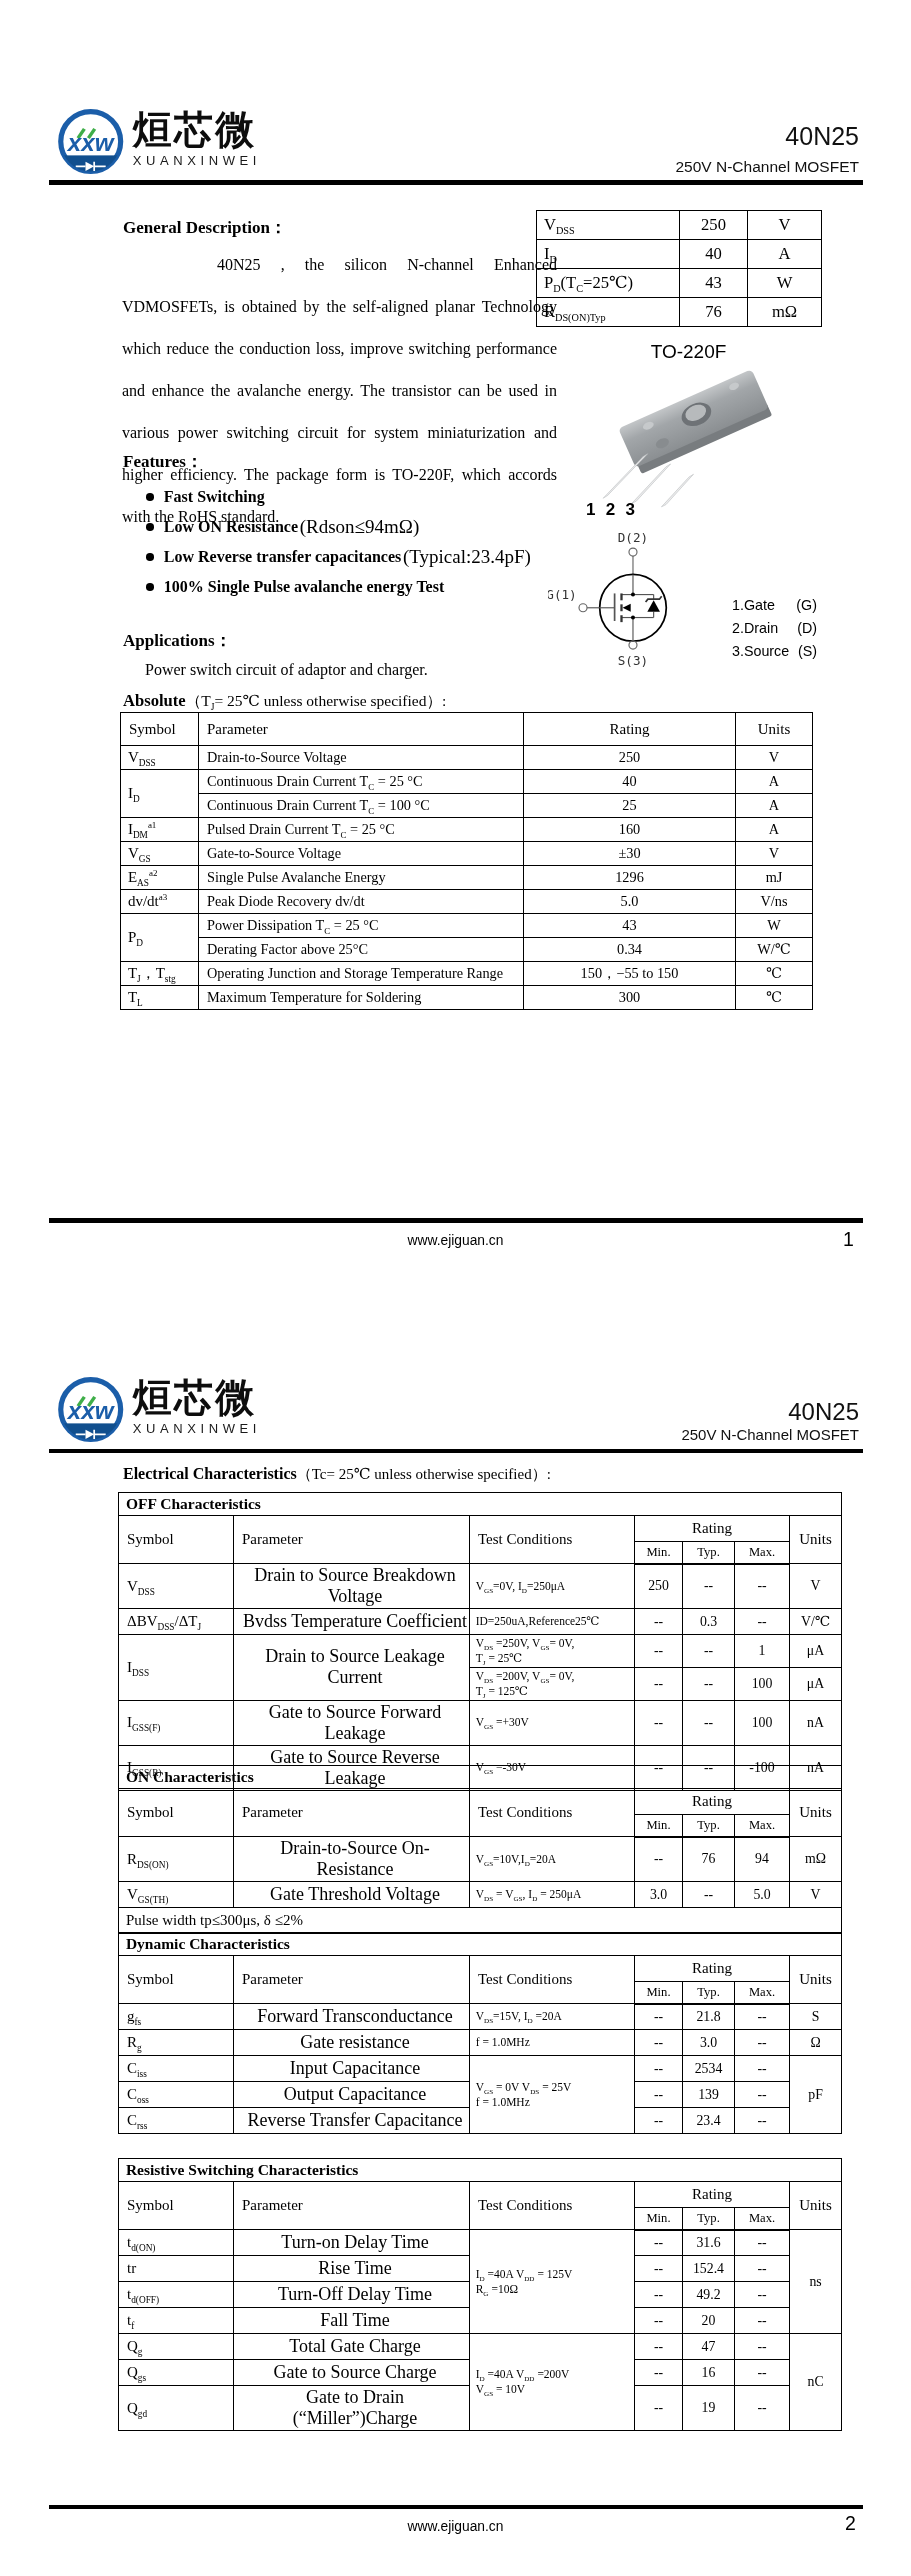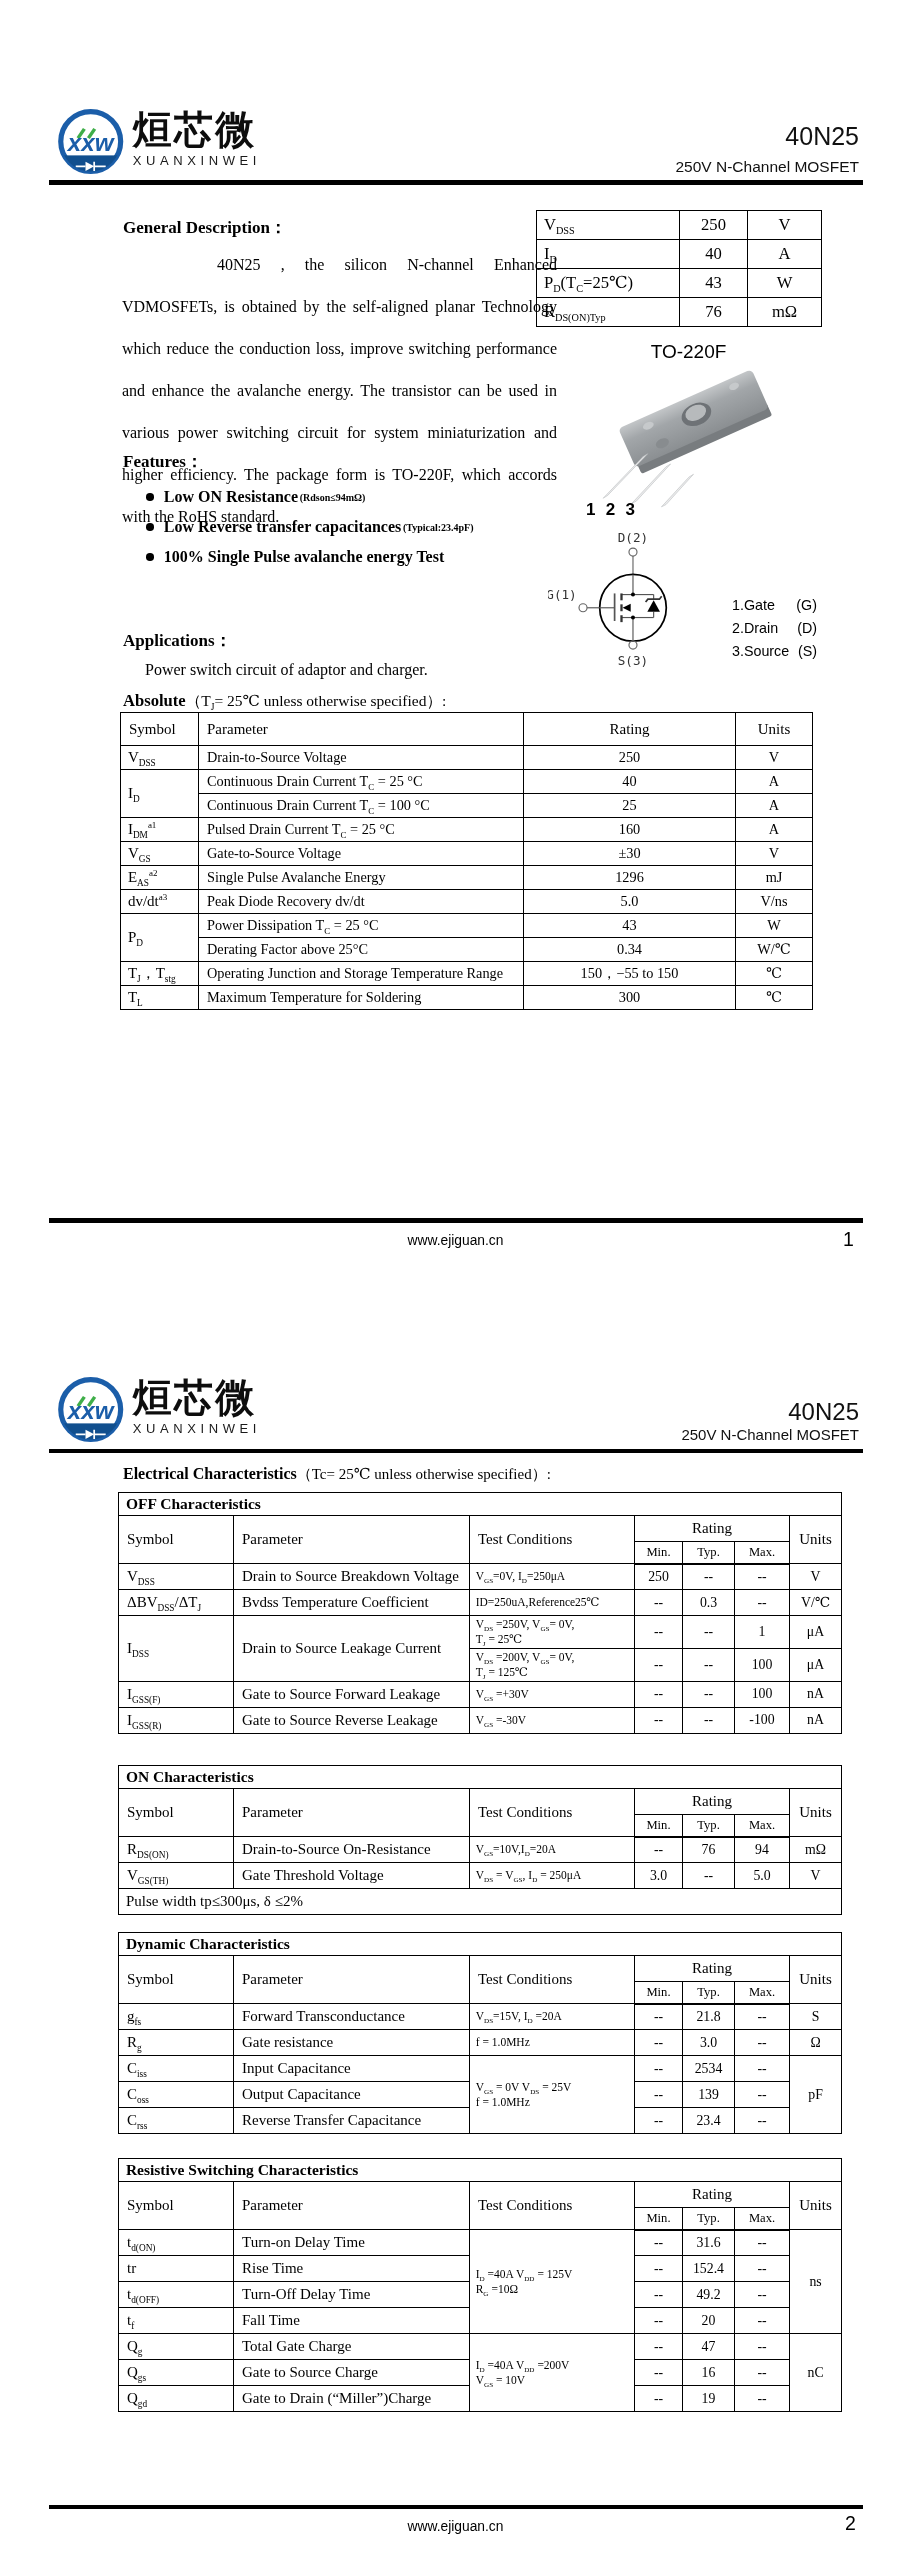--- a/index.html
+++ b/index.html
@@ -16,21 +16,21 @@
   .brand-en{font-size:13px;letter-spacing:4.6px;color:#1a1a1a;margin-top:1.1px;
             font-family:"Liberation Sans","DejaVu Sans",sans-serif;}
   .partno{font-size:25px;color:#111;text-align:right;}
   .subtitle{font-size:15.5px;color:#111;text-align:right;}
   
   .h-serif{font-weight:bold;font-size:17px;}
   .gen-body{font-size:16px;line-height:42px;text-align:justify;text-indent:95px;}
   .feat-li{height:30px;display:flex;align-items:center;}
   .feat-dot{width:7.5px;height:7.5px;border-radius:50%;background:#000;margin-right:10.3px;flex:0 0 auto;}
   .feat-main{font-weight:bold;font-size:16px;white-space:nowrap;}
-  .feat-note{font-weight:bold;font-size:10px;margin-left:1.7px;white-space:nowrap;}
+  .feat-note{font-weight:normal;font-size:19px;margin-left:1.7px;white-space:nowrap;}
   .app-body{font-size:16px;}
   .abs-head-bold{font-weight:bold;font-size:16.6px;}
   .abs-head-rest{font-size:15.5px;}
   .elec-bold{font-weight:bold;font-size:16px;}
   .elec-rest{font-size:15px;}
   
   table{border-collapse:collapse;table-layout:fixed;}
   td,th{border:1.1px solid #000;overflow:hidden;}
   th{font-weight:normal;}
   sub{font-size:62%;line-height:0;}
@@ -54,21 +54,21 @@
   .t-char tr.rt{height:23px;}
   .t-char tr.rt td{border-bottom:1.7px solid #000;}
   .t-char tr.rh1{height:26px;}
   .t-char tr.rh2{height:22px;}
   .t-char tr.rh2 th{border-bottom:2.3px solid #000;}
   .c-title{text-align:left;padding-left:6.9px;font-weight:bold;font-size:15.5px;}
   .c-h{font-size:15px;text-align:center;}
   .c-hl{font-size:15px;text-align:left;padding-left:8px;margin-top:40px;}
   .c-hsub{font-size:12.6px;text-align:center;}
   .c-sym{font-size:15px;text-align:left;padding-left:8px;}
-  .c-par{font-size:15px;text-align:left;padding-left:8px;}
+  .c-par{font-size:18px;text-align:center;padding-left:8px;}
   .c-test{font-size:11.5px;text-align:left;padding-left:5.7px;white-space:pre-line;line-height:1.3;}
   .c-num{font-size:13.8px;text-align:center;}
   .c-unit{font-size:13.8px;text-align:center;}
   .c-note{font-size:15px;text-align:left;padding-left:6.9px;}
   
   .foot-url{width:911px;text-align:center;font-size:13.8px;}
   .foot-pg{font-size:19.5px;}
   
   .pins{display:flex;gap:10.3px;font-size:17px;font-weight:bold;}
   .legend-row{display:flex;justify-content:space-between;width:85px;font-size:14.3px;margin-bottom:6.9px;
@@ -215,20 +215,24 @@
       <div class="legend-row">
         <span>3.Source</span>
         <span>(S)</span>
       </div>
     </div>
 
   <div class="abs h-serif" style="left:123px;top:450px;">Features：</div>
   <div class="abs" style="left:146px;top:482px;" id="features-list">
       <div class="feat-li">
         <span class="feat-dot"></span>
+        <span class="feat-main">Fast Switching</span>
+      </div>
+      <div class="feat-li">
+        <span class="feat-dot"></span>
         <span class="feat-main">Low ON Resistance</span>
         <span class="feat-note">(Rdson≤94mΩ)</span>
       </div>
       <div class="feat-li">
         <span class="feat-dot"></span>
         <span class="feat-main">Low Reverse transfer capacitances</span>
         <span class="feat-note">(Typical:23.4pF)</span>
       </div>
       <div class="feat-li">
         <span class="feat-dot"></span>

